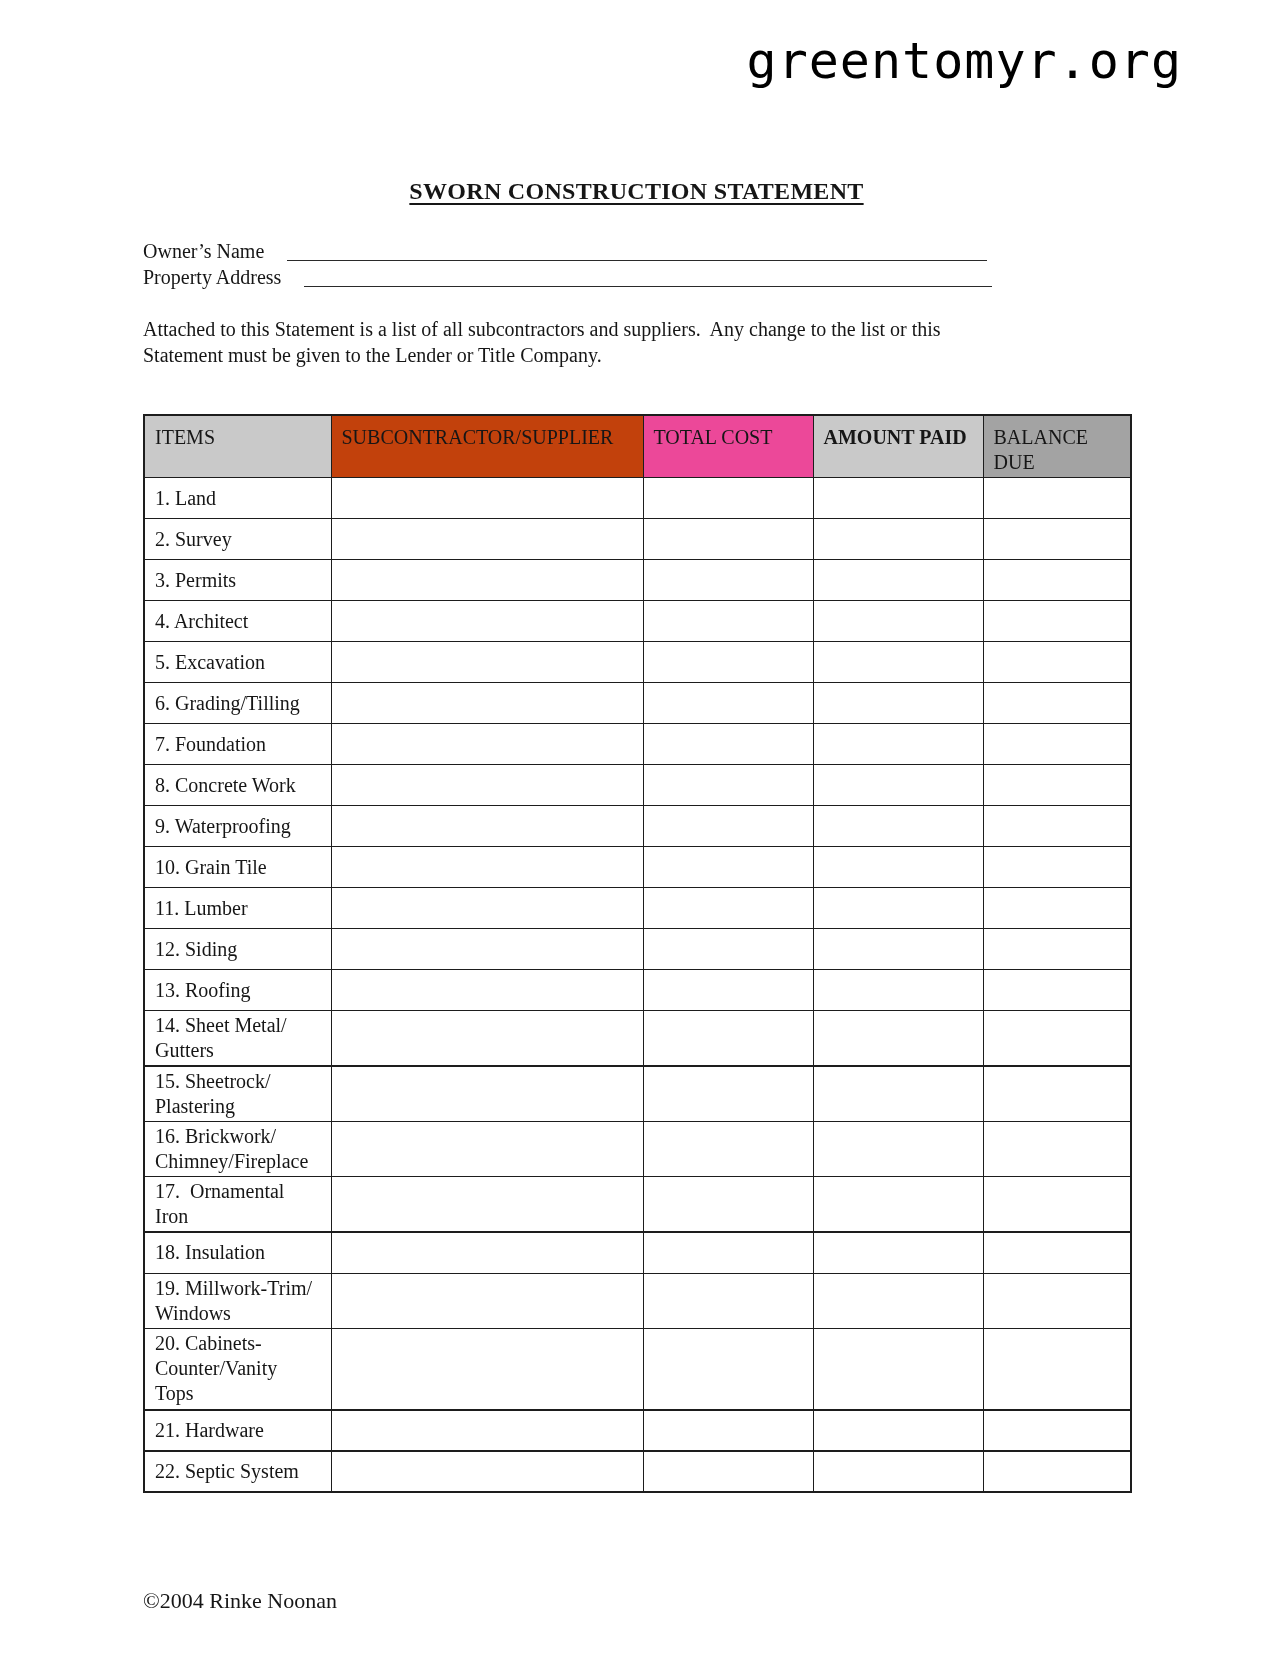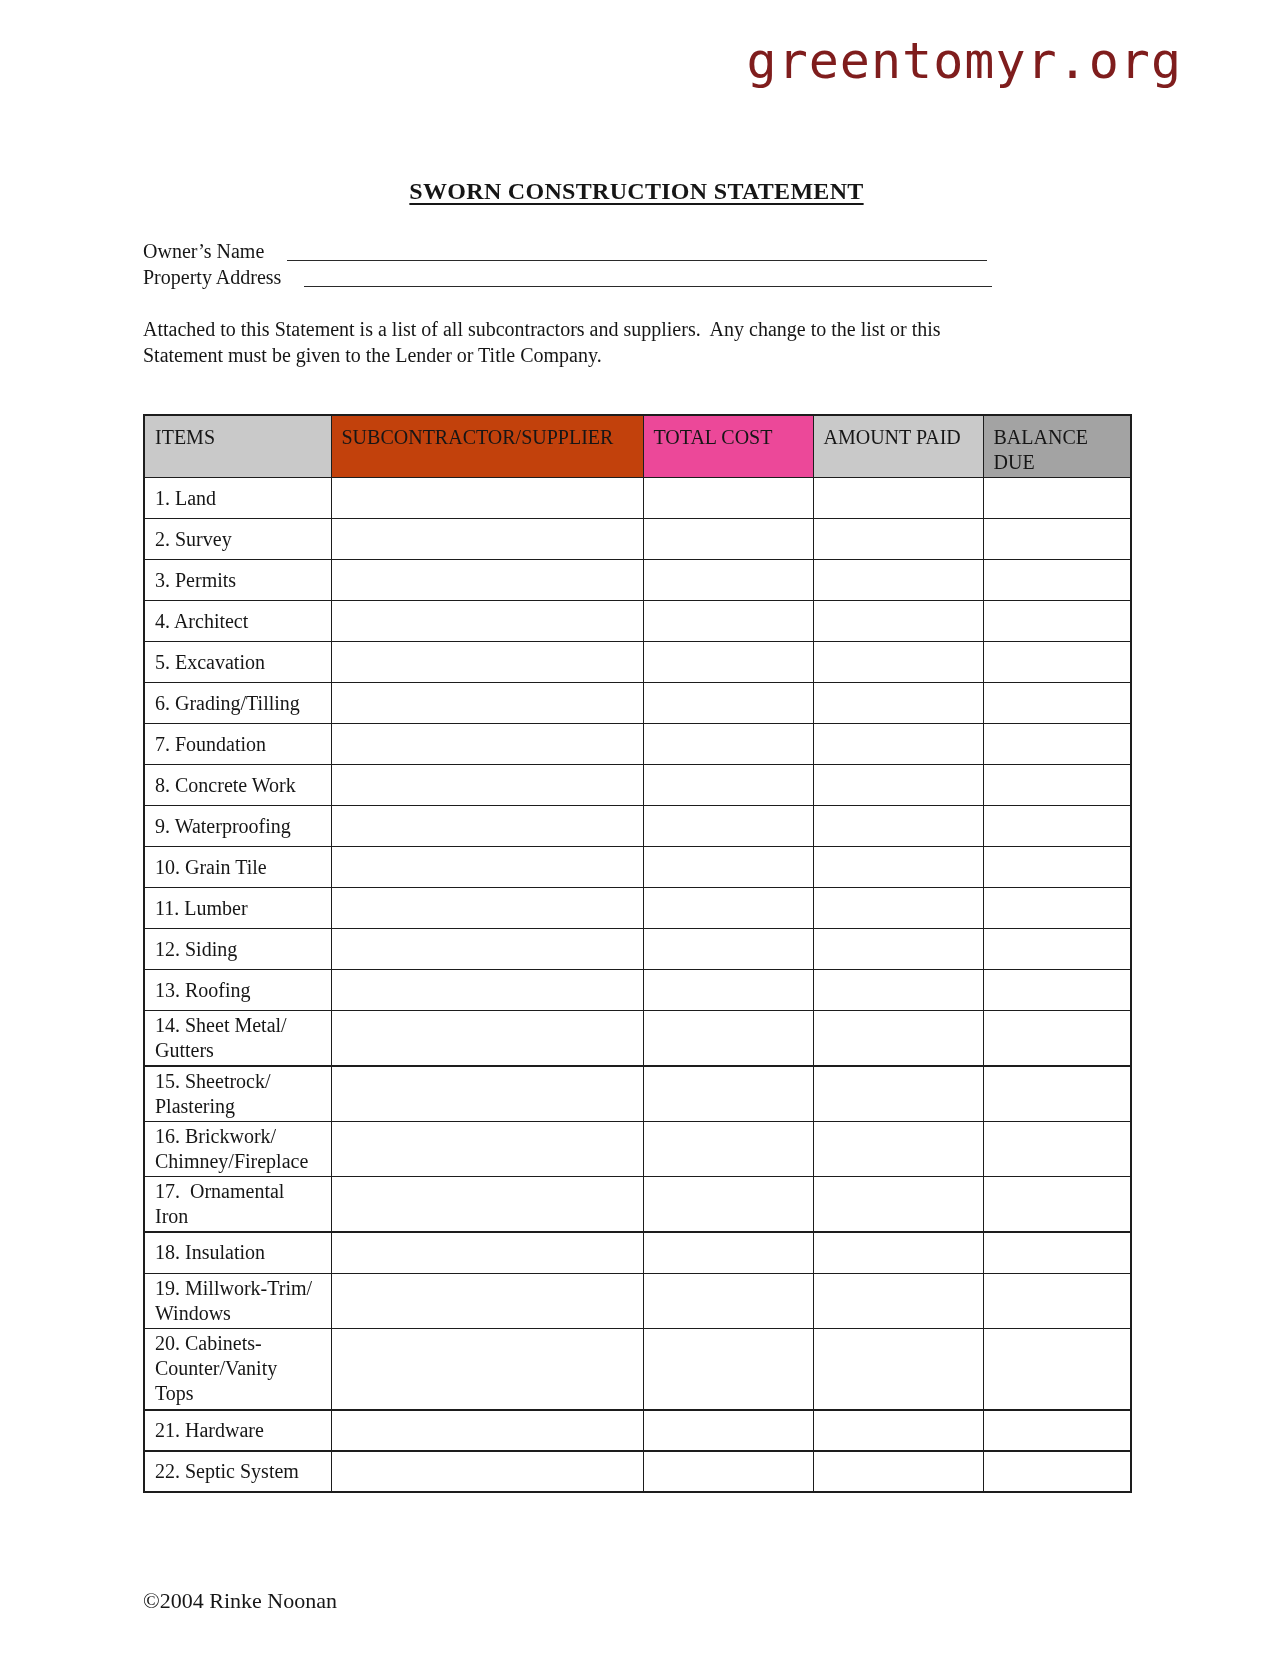--- a/index.html
+++ b/index.html
@@ -91,21 +91,21 @@
   tr.lines-3 { height: 82px; }
   tr.thick-top td { border-top-width: 2px; }
   .footer {
     margin-top: 95px;
     font-size: 22px;
   }
 </style>
 </head>
 <body>
 
-<div class="watermark" style="color: #7f1d1d;">greentomyr.org</div>
+<div class="watermark" style="color: #000000;">greentomyr.org</div>
 
 <div class="content">
 
   <h1 class="title">SWORN CONSTRUCTION STATEMENT</h1>
 
   <div class="fields">
     <div class="field-row">
       <span class="field-label">Owner’s Name</span>
       <span class="field-line owner-line"></span>
     </div>
@@ -124,21 +124,21 @@
       <col style="width:312px">
       <col style="width:170px">
       <col style="width:170px">
       <col style="width:148px">
     </colgroup>
     <thead>
       <tr>
         <th style="background: rgb(201, 201, 201);">ITEMS</th>
         <th style="background: #c2410c;">SUBCONTRACTOR/SUPPLIER</th>
         <th style="background: #ec4899;">TOTAL COST</th>
-        <th style="background: rgb(201, 201, 201);">AMOUNT PAID</th>
+        <th style="background: rgb(201, 201, 201); font-weight: bold;">AMOUNT PAID</th>
         <th style="background: #a3a3a3;">BALANCE DUE</th>
       </tr>
     </thead>
     <tbody id="table-body">
         <tr class="lines-1">
           <td class="item-cell">1. Land</td>
           <td></td>
           <td></td>
           <td></td>
           <td></td>

